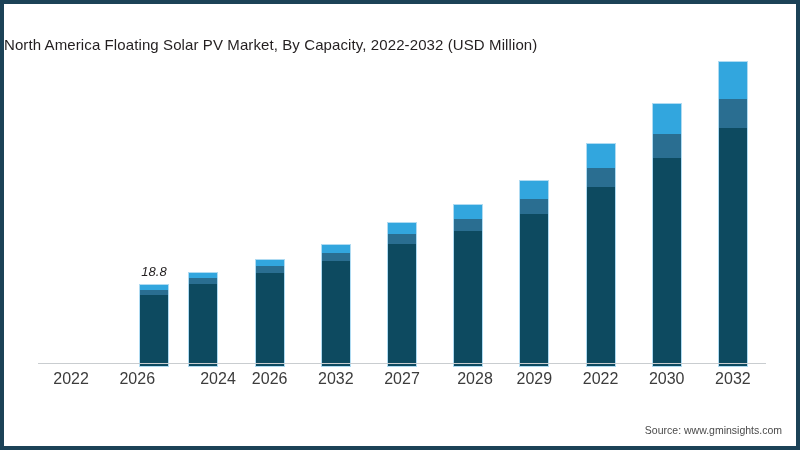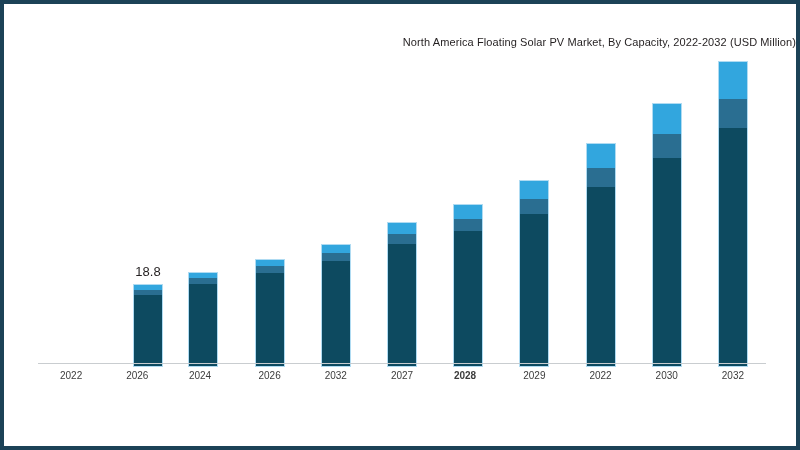--- a/index.html
+++ b/index.html
@@ -20,22 +20,22 @@
     width: 800px;
     height: 450px;
     background: #ffffff;
     border: 4px solid #1c4257;
   }
   #chart-title {
     position: absolute;
     left: 0;
     right: 0;
     top: 32px;
-    text-align: right;
-    font-size: 11px;
+    text-align: left;
+    font-size: 15px;
     color: #231f20;
     letter-spacing: 0.1px;
     white-space: nowrap;
   }
   #plot-area {
     position: absolute;
     left: 34px;
     top: 70px;
     width: 728px;
     height: 292px;
@@ -82,21 +82,21 @@
     left: 34px;
     top: 366px;
     width: 728px;
     height: 18px;
   }
   .x-tick {
     position: absolute;
     top: 0;
     width: 60px;
     text-align: center;
-    font-size: 10px;
+    font-size: 16px;
     color: #3c3c3c;
   }
   #legend {
     position: absolute;
     left: 0;
     right: 0;
     top: 394px;
     display: flex;
     justify-content: center;
     align-items: center;
@@ -127,21 +127,21 @@
   }
 </style>
 </head>
 <body>
 
 <div id="chart-frame">
 
   <div id="chart-title">North America Floating Solar PV Market, By Capacity, 2022-2032 (USD Million)</div>
 
   <div id="plot-area">
-      <div class="bar-group" style="left: 96px; height: 292px;">
+      <div class="bar-group" style="left: 102px; height: 292px; font-style: italic;">
         <div class="bar-stack" style="height: 80.7294px;">
           <div class="seg seg-s3" style="height: 4.29412px; background: rgb(50, 166, 222);"></div>
           <div class="seg seg-s2" style="height: 5.15294px; background: rgb(42, 110, 145);"></div>
           <div class="seg seg-s1" style="height: 71.2824px; background: rgb(13, 74, 96);"></div>
         </div>
         <div class="bar-label" style="bottom: 86.7294px;">18.8</div>
       </div>
       <div class="bar-group" style="left: 151.455px; height: 292px;">
         <div class="bar-stack" style="height: 93.1824px;">
           <div class="seg seg-s3" style="height: 5.15294px; background: rgb(50, 166, 222);"></div>
@@ -205,26 +205,27 @@
           <div class="seg seg-s1" style="height: 237.894px; background: rgb(13, 74, 96);"></div>
         </div>
       </div>
     </div>
 
   <div id="axis-line"></div>
 
   <div id="x-axis">
       <div class="x-tick" style="left: 3.09091px;">2022</div>
       <div class="x-tick" style="left: 69.2727px;">2026</div>
-      <div class="x-tick" style="left: 132px; text-align: center;">2024</div>
+      <div class="x-tick" style="left: 150px; text-align: center;">2024</div>
       <div class="x-tick" style="left: 201.636px;">2026</div>
       <div class="x-tick" style="left: 267.818px;">2032</div>
       <div class="x-tick" style="left: 334px;">2027</div>
-      <div class="x-tick" style="left: 397px; font-weight: bold;">2028</div>
+      <div class="x-tick" style="left: 407px;">2028</div>
       <div class="x-tick" style="left: 466.364px;">2029</div>
       <div class="x-tick" style="left: 532.545px;">2022</div>
       <div class="x-tick" style="left: 598.727px;">2030</div>
       <div class="x-tick" style="left: 664.909px;">2032</div>
     </div>
 
 
+  <div id="source-note">Source: www.gminsights.com</div>
 
 </div>
 
 </body></html>

